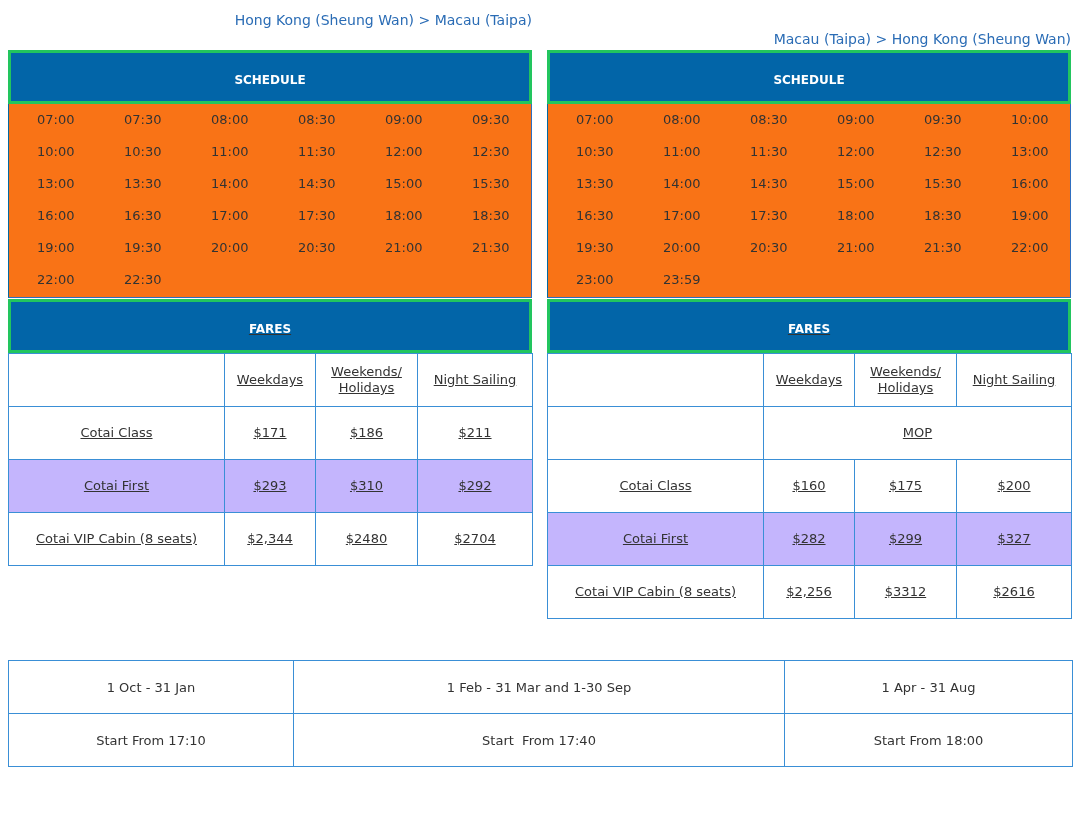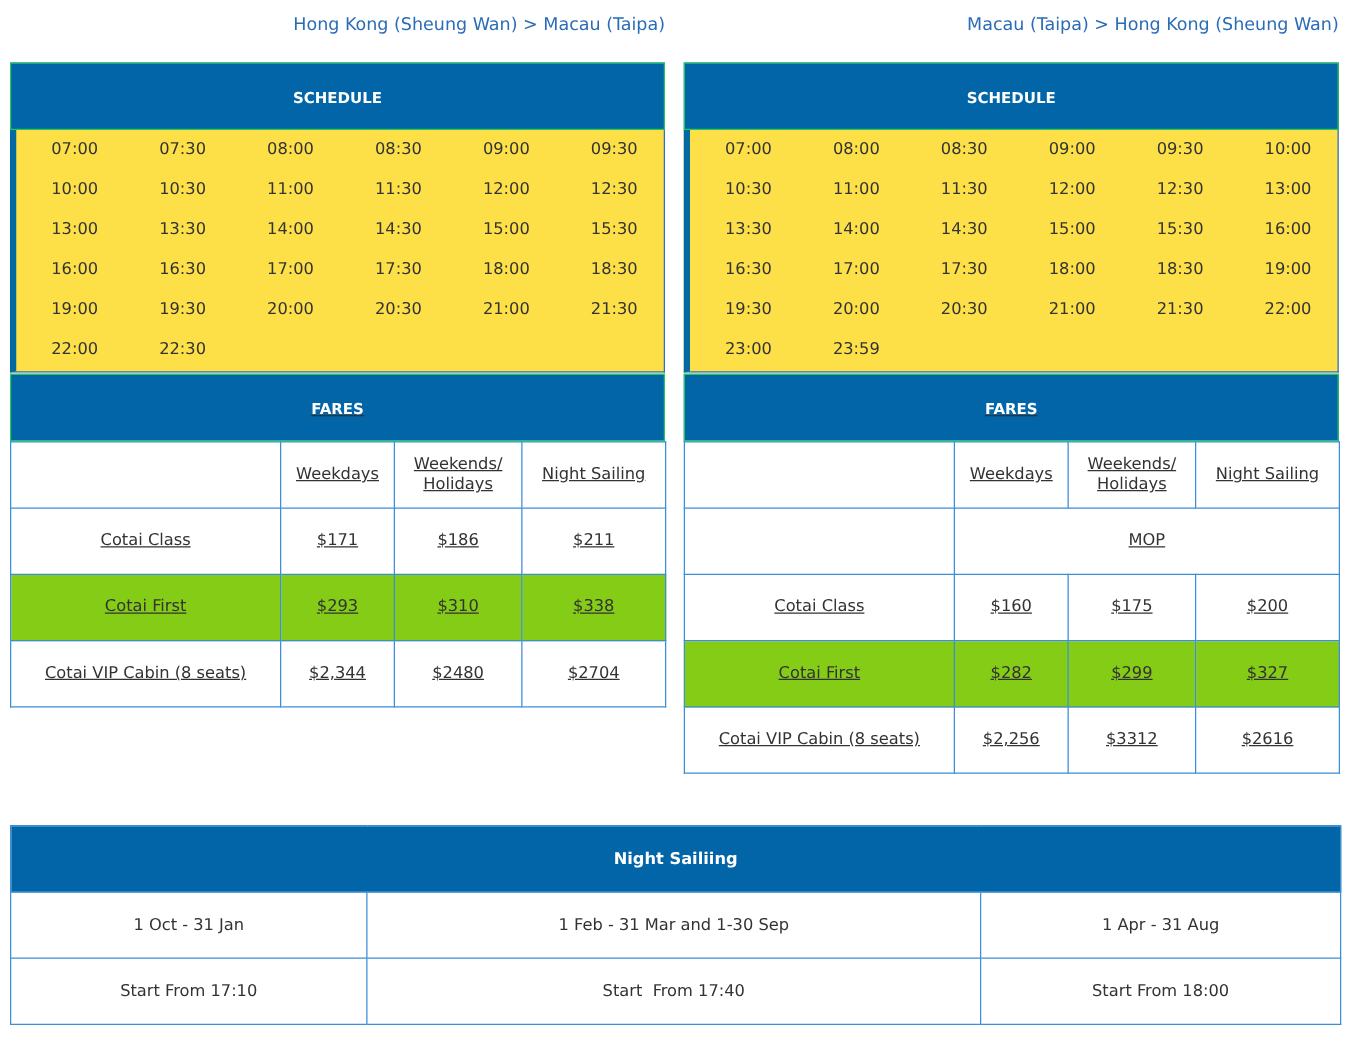--- a/index.html
+++ b/index.html
@@ -30,31 +30,31 @@
       width: 524px;
     }
     .blue-head {
       background: #0265a8;
       color: #ffffff;
       font-weight: bold;
       font-size: 12px;
       text-align: center;
       height: 54px;
       line-height: 54px;
-      border: 1px solid #22c55e;
+      border: 3px solid #22c55e;
       box-sizing: border-box;
     }
     .schedule-body {
-      border-left: 5px solid #0369a1;
+      border-left: 1px solid #0369a1;
       border-right: 1px solid #2f6fc0;
       border-bottom: 1px solid #2f6fc0;
       height: 194px;
       box-sizing: border-box;
       padding-top: 0px;
-      background: #fde047;
+      background: #f97316;
     }
     .sched-row {
       display: flex;
       height: 32px;
       line-height: 32px;
     }
     .sched-row:first-child { margin-top: 0px; }
     .sched-cell {
       width: 87px;
       font-size: 13px;
@@ -74,21 +74,21 @@
     table.fares td {
       border: 1px solid #3a8fd6;
       height: 52px;
       text-align: center;
       font-size: 13px;
       color: #333;
       padding: 0;
       line-height: 16px;
     }
     table.fares tr.shaded td {
-      background: #84cc16;
+      background: #c4b5fd;
     }
     .night {
       position: absolute;
       left: 8px;
       top: 660px;
       width: 1064px;
     }
     table.night-table {
       border-collapse: collapse;
       width: 1064px;
@@ -186,34 +186,34 @@
       <tr>
         <td>Cotai Class</td>
         <td>$171</td>
         <td>$186</td>
         <td>$211</td>
       </tr>
       <tr class="shaded">
         <td>Cotai First</td>
         <td>$293</td>
         <td>$310</td>
-        <td>$338</td>
+        <td>$292</td>
       </tr>
       <tr>
         <td>Cotai VIP Cabin (8 seats)</td>
         <td>$2,344</td>
         <td>$2480</td>
         <td>$2704</td>
       </tr>
     </tbody>
       </table>
   </div>
 </div>
 
-<div class="route-title" style="left:547px; width:524px;">Macau (Taipa) &gt; Hong Kong (Sheung Wan)</div>
+<div class="route-title" style="left:547px; width:524px;margin-top:19px;">Macau (Taipa) &gt; Hong Kong (Sheung Wan)</div>
 
 <div class="panel" style="left:547px;">
   <div class="blue-head">SCHEDULE</div>
   <div class="schedule-body">
     <div class="sched-row">
       <span class="sched-cell">07:00</span>
       <span class="sched-cell">08:00</span>
       <span class="sched-cell">08:30</span>
       <span class="sched-cell">09:00</span>
       <span class="sched-cell">09:30</span>
@@ -305,23 +305,20 @@
 </div>
 
 <div class="night">
   <table class="night-table">
     <colgroup>
       <col style="width:285px">
         <col style="width:491px">
         <col style="width:288px">
     </colgroup>
     <tbody>
-        <tr>
-      <td class="nh" colspan="3">Night Sailiing</td>
-    </tr>
     <tr>
       <td>1 Oct - 31 Jan</td>
       <td>1 Feb - 31 Mar and 1-30 Sep</td>
       <td>1 Apr - 31 Aug</td>
     </tr>
     <tr>
       <td style="white-space:pre;">Start From 17:10</td>
       <td style="white-space:pre;">Start  From 17:40</td>
       <td style="white-space:pre;">Start From 18:00</td>
     </tr>

